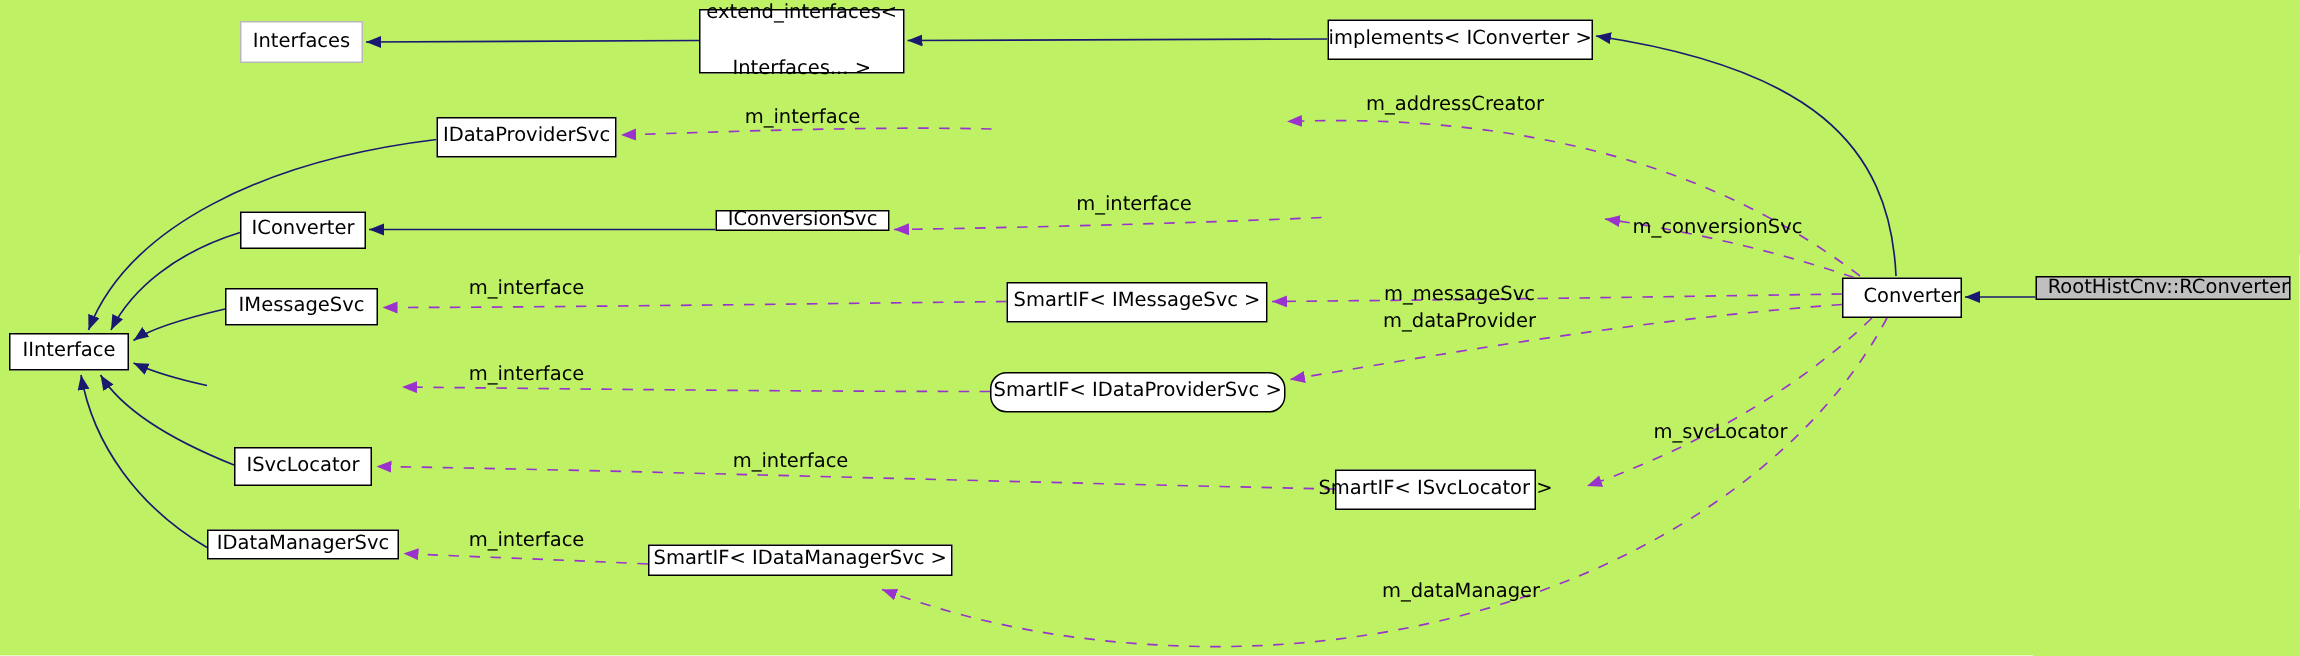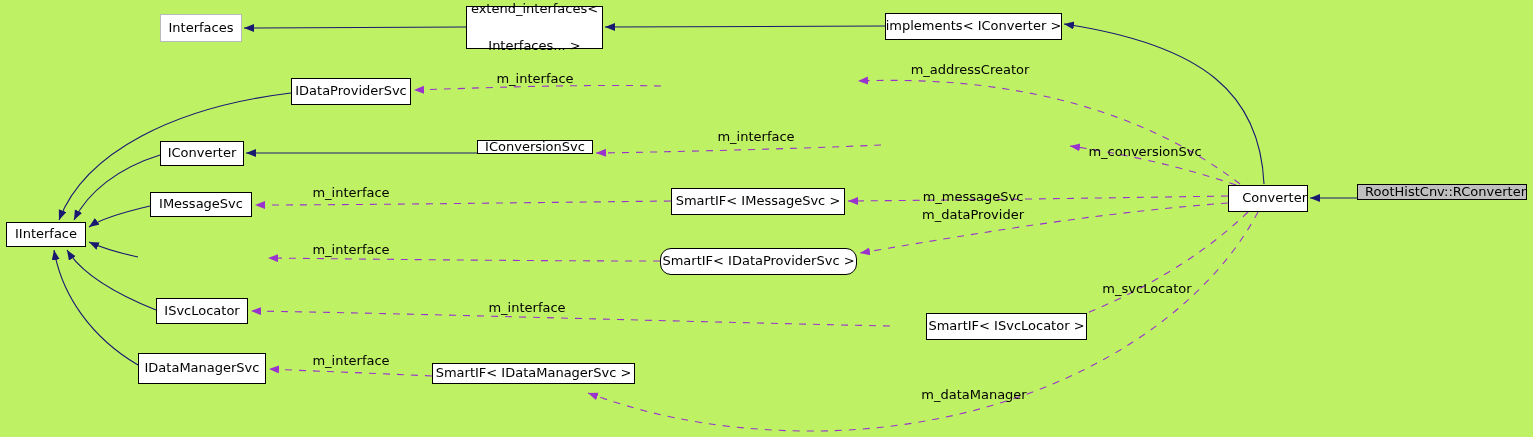--- a/index.html
+++ b/index.html
@@ -115,25 +115,25 @@
       <span>SmartIF&lt; IMessageSvc &gt;</span>
     </div>
 
   <div class="node" style="left:660px;top:248px;width:197px;height:27px;border-radius:11px;">
       <span>SmartIF&lt; IDataProviderSvc &gt;</span>
     </div>
 
   <div class="node" style="left:156px;top:298px;width:92px;height:26px;">
       <span>ISvcLocator</span>
     </div>
-  <div class="node" style="left:926px;top:313px;width:161px;height:27px;">
+  <div class="node" style="left:890px;top:313px;width:134px;height:27px;">
       <span>SmartIF&lt; ISvcLocator &gt;</span>
     </div>
 
-  <div class="node" style="left:138px;top:353px;width:128px;height:31px;">
+  <div class="node" style="left:138px;top:353px;width:128px;height:20px;">
       <span>IDataManagerSvc</span>
     </div>
   <div class="node" style="left:432px;top:363px;width:203px;height:21px;">
       <span>SmartIF&lt; IDataManagerSvc &gt;</span>
     </div>
 
   <div class="node" style="left:6px;top:222px;width:80px;height:25px;">
       <span>IInterface</span>
     </div>
 

